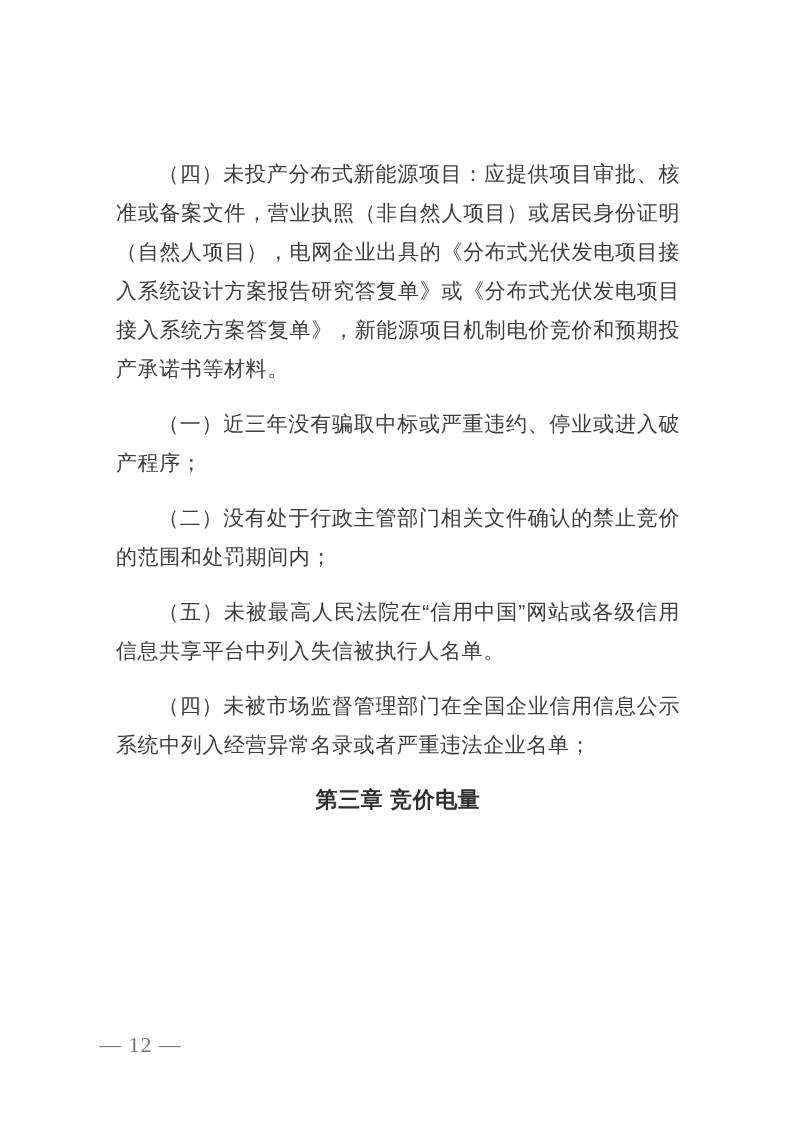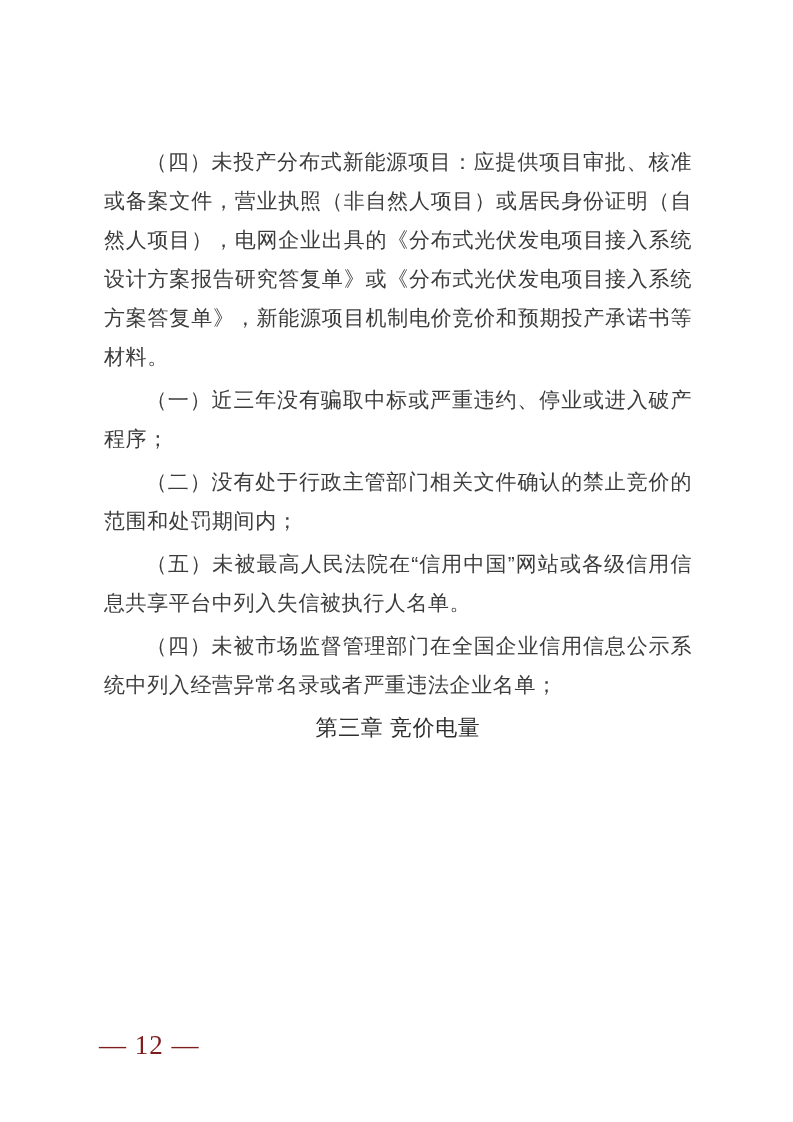--- a/index.html
+++ b/index.html
@@ -16,46 +16,46 @@
     font-family: "Liberation Sans", sans-serif;
     color: #3c3c3c;
   }
   .content {
     position: absolute;
     top: 138px;
     left: 100px;
     width: 596px;
   }
   .para {
-    margin: 4px;
+    margin: 16px;
     font-size: 21px;
     line-height: 39px;
     text-align: justify;
     text-justify: inter-ideograph;
     text-indent: 2em;
     letter-spacing: 0.6px;
   }
   .chapter-heading {
     margin: 0;
     font-size: 22px;
     line-height: 39px;
-    font-weight: normal;
+    font-weight: bold;
     text-align: center;
     text-indent: 0;
     color: #2f2f2f;
     letter-spacing: 0.6px;
   }
   .page-footer {
     position: absolute;
     left: 99px;
     top: 1030px;
     font-family: "Liberation Serif", serif;
-    font-size: 27px;
+    font-size: 22px;
     line-height: 30px;
-    color: #7f1d1d;
+    color: #737373;
     letter-spacing: 1px;
   }
 </style>
 </head>
 <body>
 
 <div class="page">
   <div class="content">
     <p class="para">（四）未投产分布式新能源项目：应提供项目审批、核准或备案文件，营业执照（非自然人项目）或居民身份证明（自然人项目），电网企业出具的《分布式光伏发电项目接入系统设计方案报告研究答复单》或《分布式光伏发电项目接入系统方案答复单》，新能源项目机制电价竞价和预期投产承诺书等材料。</p>
     <p class="para">（一）近三年没有骗取中标或严重违约、停业或进入破产程序；</p>

